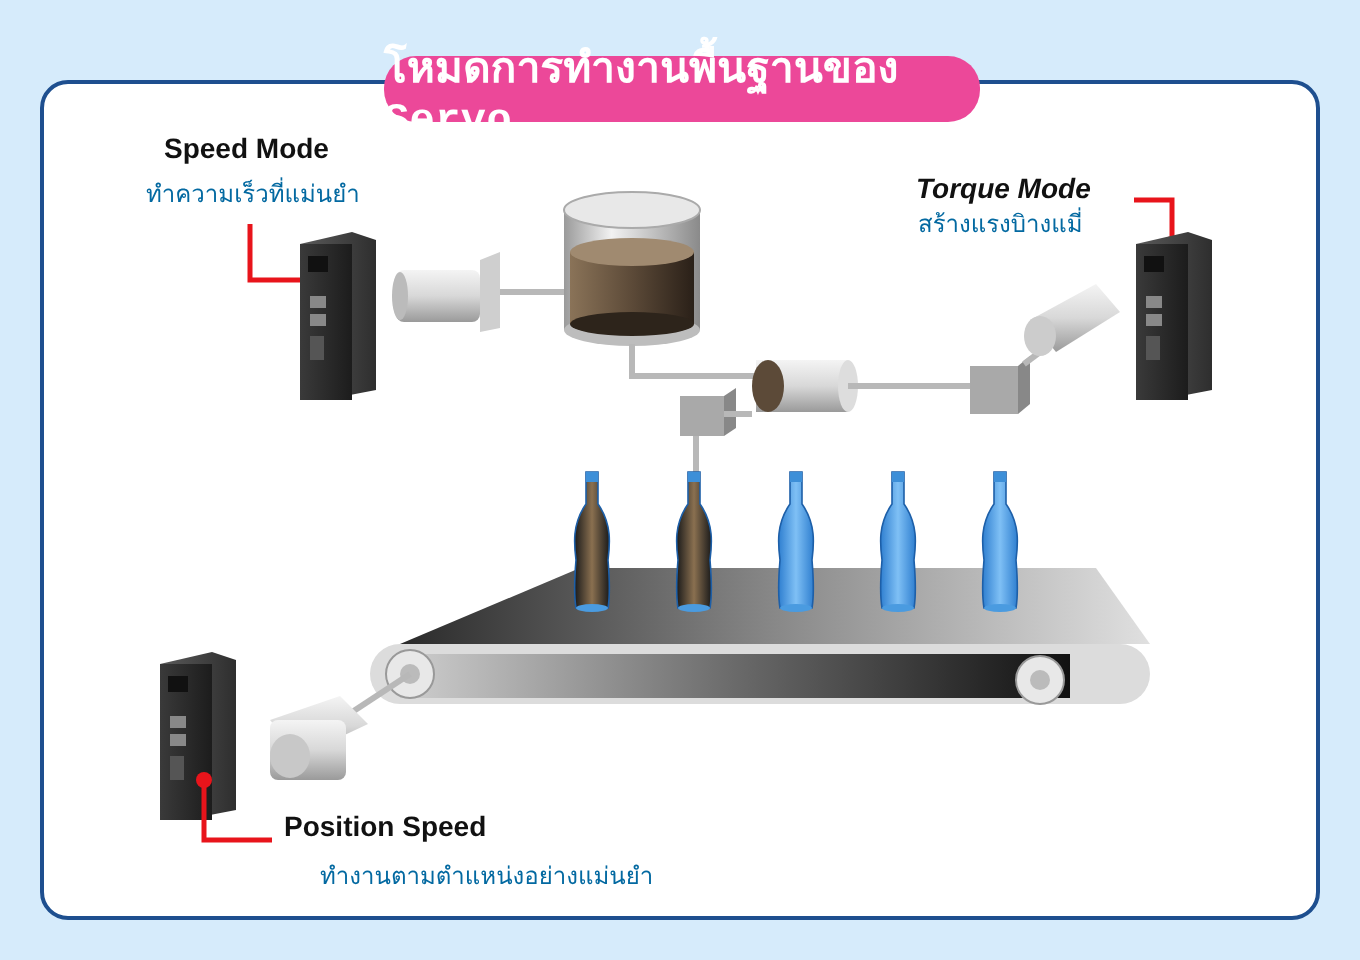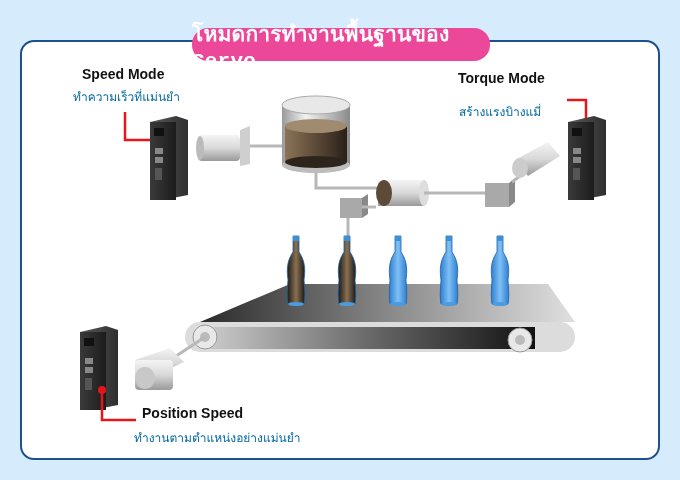--- a/index.html
+++ b/index.html
@@ -183,17 +183,17 @@
 
   <g>
     <circle cx="102" cy="390" r="4" fill="#e8141b"></circle>
     <polyline points="102,392 102,420 136,420" fill="none" stroke="#e8141b" stroke-width="2.5"></polyline>
   </g>
 </svg>
 
 <div class="mode-title" style="left:82px;top:66px;">Speed Mode</div>
 <div class="mode-desc" style="left:73px;top:87px;">ทำความเร็วที่แม่นยำ</div>
 
-<div class="mode-title" style="left:458px;top:70px;">Torque Mode</div>
+<div class="mode-title" style="left:458px;top:86px;font-style:italic;">Torque Mode</div>
 <div class="mode-desc" style="left:459px;top:102px;">สร้างแรงบิางแมี่</div>
 
 <div class="mode-title" style="left:142px;top:405px;">Position Speed</div>
-<div class="mode-desc" style="left:134px;top:428px;">ทำงานตามตำแหน่งอย่างแม่นยำ</div>
+<div class="mode-desc" style="left:160px;top:428px;">ทำงานตามตำแหน่งอย่างแม่นยำ</div>
 
 </body></html>

